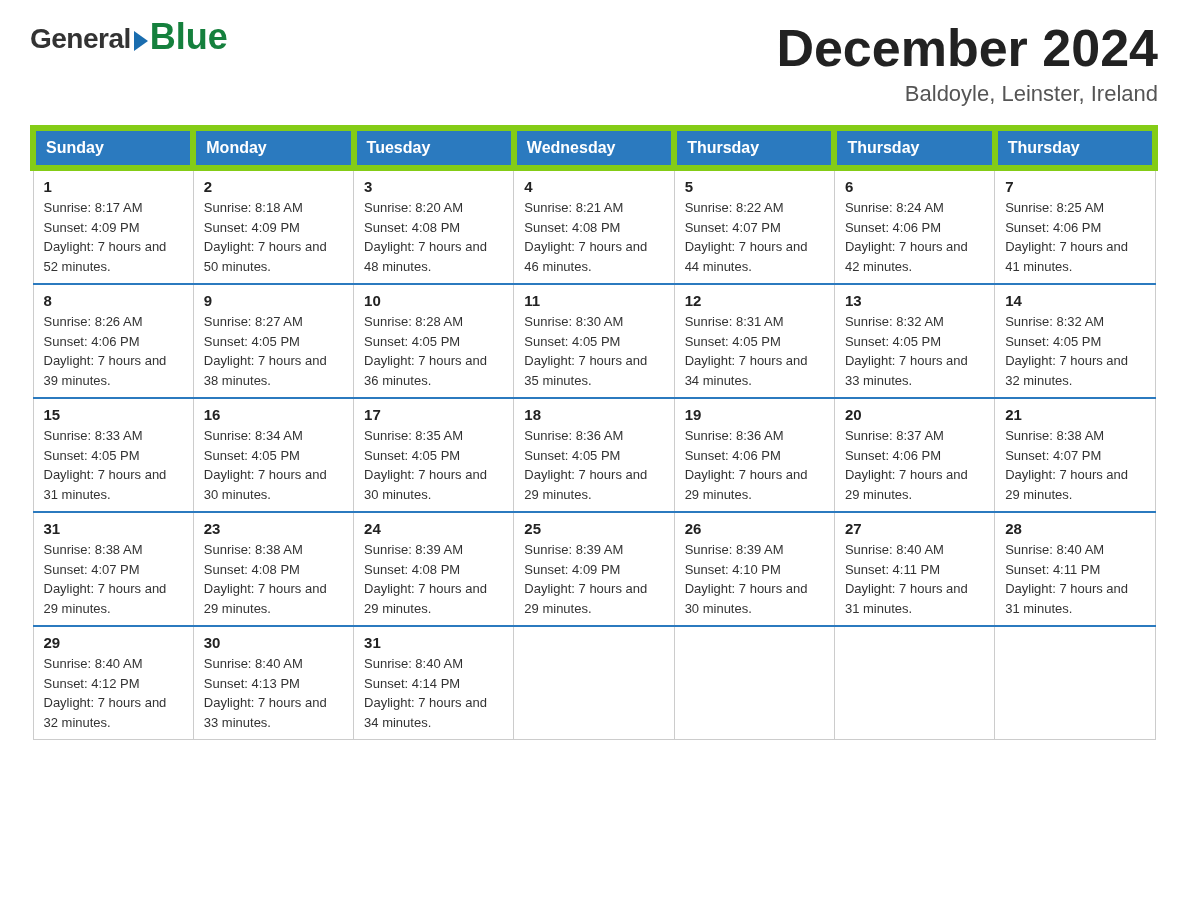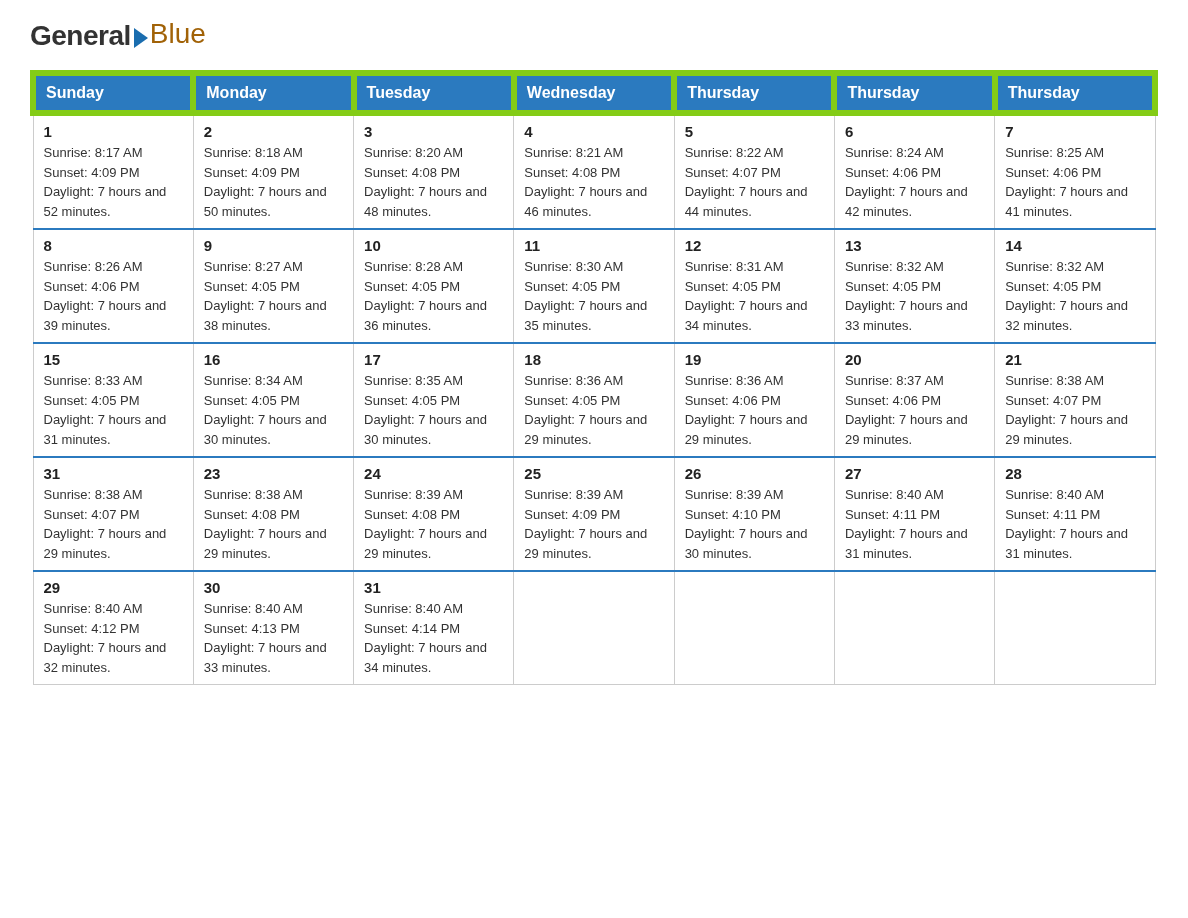--- a/index.html
+++ b/index.html
@@ -34,23 +34,23 @@
     .logo-arrow {
       width: 0;
       height: 0;
       border-left: 14px solid #1a6daf;
       border-top: 10px solid transparent;
       border-bottom: 10px solid transparent;
       margin-left: 3px;
       margin-top: 4px;
     }
     .logo-blue {
-      font-size: 28px;
-      font-weight: normal;
-      color: #a16207;
+      font-size: 36px;
+      font-weight: bold;
+      color: #15803d;
       margin-top: -4px;
       margin-left: 2px;
     }
     .title-block {
       text-align: right;
     }
     .month-title {
       font-size: 52px;
       font-weight: bold;
       color: #222;
@@ -118,20 +118,22 @@
 
 <div class="header">
   <div class="logo">
     <div class="logo-top">
       <span class="logo-general">General</span>
       <div class="logo-arrow"></div>
     </div>
     <span class="logo-blue">Blue</span>
   </div>
   <div class="title-block">
+    <div class="month-title">December 2024</div>
+    <div class="location">Baldoyle, Leinster, Ireland</div>
   </div>
 </div>
 
 <table>
   <thead>
     <tr>
     <th>Sunday</th>
         <th>Monday</th>
         <th>Tuesday</th>
         <th>Wednesday</th>

